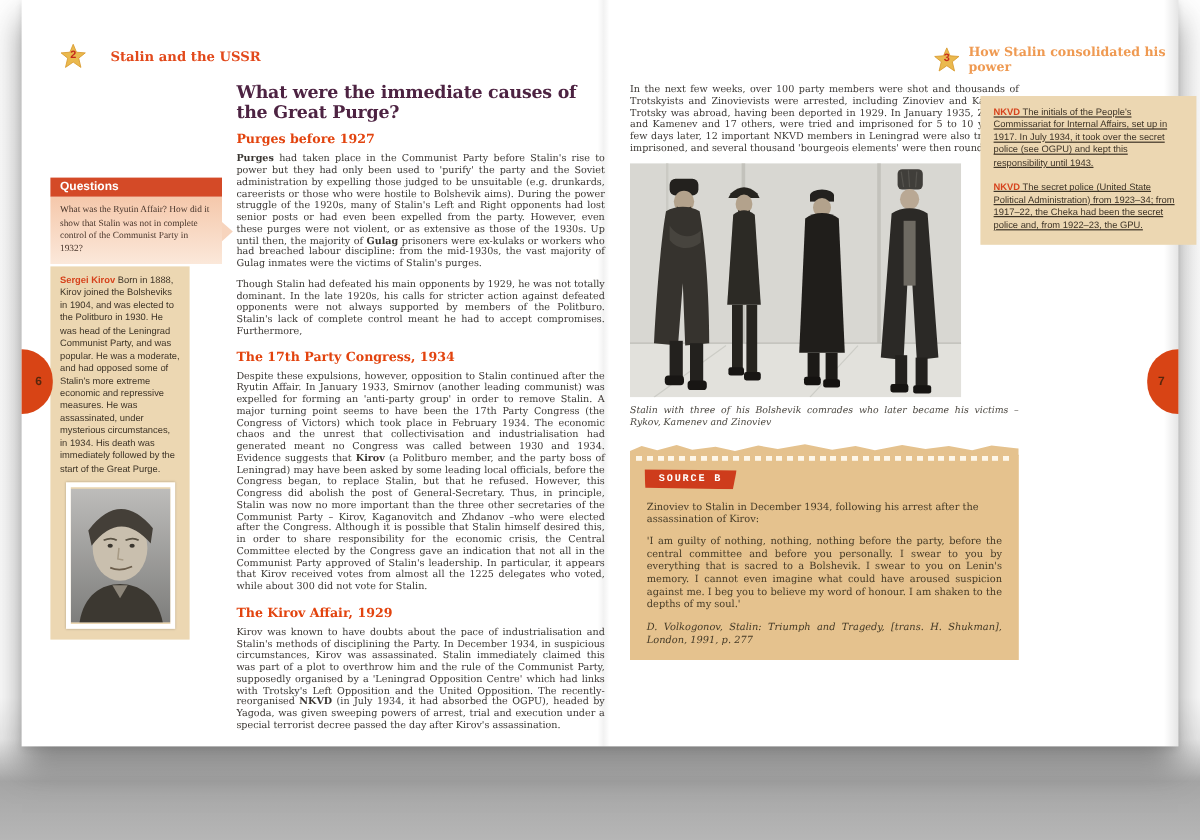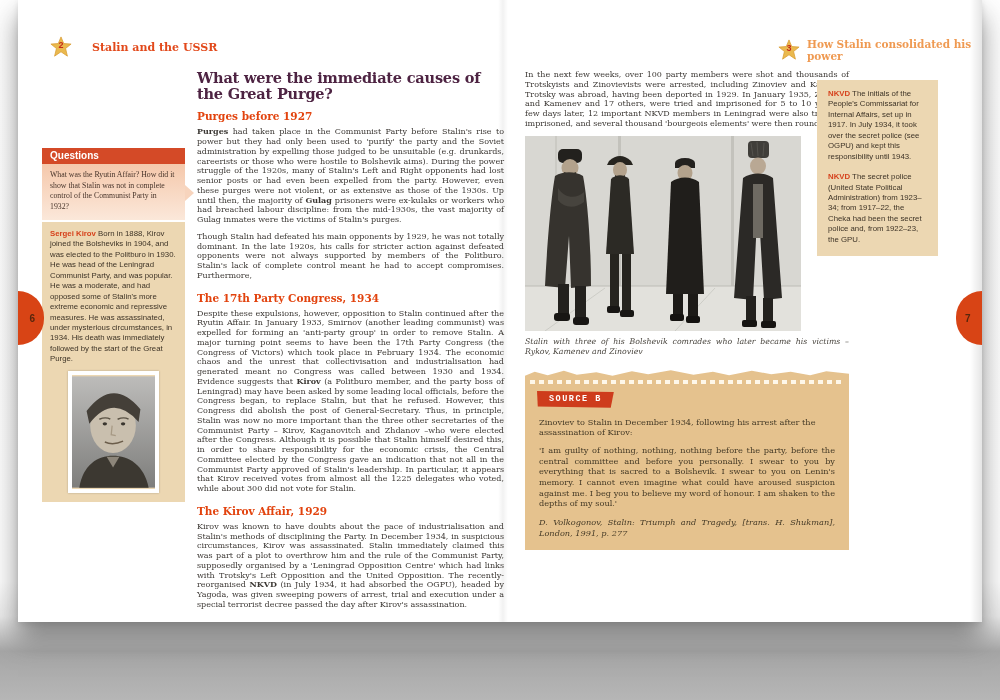--- a/index.html
+++ b/index.html
@@ -36,21 +36,21 @@
   .questions-head { background:#d44a27; color:#fff; font-family:"Liberation Sans",sans-serif;
     font-weight:bold; font-size:10px; padding:2px 8px 3px; }
   .questions-body { position:relative; background:linear-gradient(180deg,#f5c8ab,#fbe8da);
     padding:6px 8px 8px; font-family:Liberation Serif, serif; font-size:7.8px;
     line-height:1.35; color:#47342a; }
   .questions-arrow { position:absolute; right:-9px; top:38%; width:0; height:0;
     border-top:8px solid transparent; border-bottom:8px solid transparent; border-left:9px solid #f7d4bd; }
 
   .term-box { background:#ecd7b2; font-family:"Liberation Sans",sans-serif;
     font-size:7.8px; line-height:1.34; color:#3d3326; }
-  .kirov-box { position:absolute; left:24px; top:222px; width:143px; padding:7px 8px 9px; }
+  .kirov-box { position:absolute; left:24px; top:222px; width:116px; padding:7px 8px 9px; }
   .term { color:#d6421c; font-weight:bold; }
   .kirov-photo { display:block; margin:6px auto 0; border:4px solid #fff;
     box-shadow:0 0 2px rgba(0,0,0,.25); }
 
   
   .page-tab { position:absolute; top:291px; width:26px; height:54px; background:#d84415;
     font-family:"Liberation Sans",sans-serif; font-weight:bold; font-size:10px; color:#57260c;
     display:flex; align-items:center; }
   .page-tab.left { left:0; border-radius:0 27px 27px 0; justify-content:flex-end; padding-right:9px; }
   .page-tab.right { right:0; border-radius:27px 0 0 27px; justify-content:flex-start; padding-left:9px; }
@@ -77,21 +77,21 @@
     background:repeating-linear-gradient(90deg,rgba(255,250,238,.95) 0 5px,rgba(0,0,0,0) 5px 9px); }
   .source-label { display:inline-block; margin:12px 0 0 12px; background:#ce3c1c; color:#fff;
     font-family:Liberation Mono, monospace; font-weight:bold; font-size:8.5px; letter-spacing:1.5px;
     padding:3px 12px 4px; clip-path:polygon(0 2%,100% 8%,96% 100%,1% 92%); }
   .source-text { padding:9px 14px 0; font-size:8.2px; line-height:1.3; color:#453a26; }
   .source-attrib { margin-bottom:7px; }
   .source-quote { text-align:justify; margin-bottom:8px; }
   .source-cite { font-style:italic; text-align:justify; }
 
   
-  .defs-box { position:absolute; left:799px; top:80px; width:121px; padding:9px 11px 11px; }
+  .defs-box { position:absolute; left:799px; top:80px; width:180px; padding:9px 11px 11px;text-decoration:underline; }
   .def-entry + .def-entry { margin-top:10px; }
 </style>
 </head>
 <body>
 
 <div class="spread">
   <div class="gutter"></div>
   <div class="page-edge-right"></div>
 
   <div class="chap-header left">

